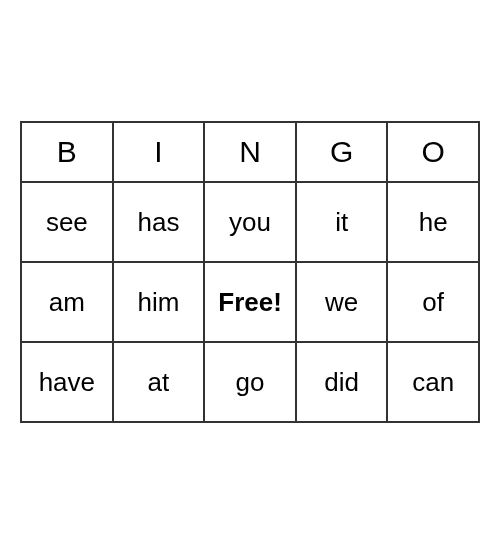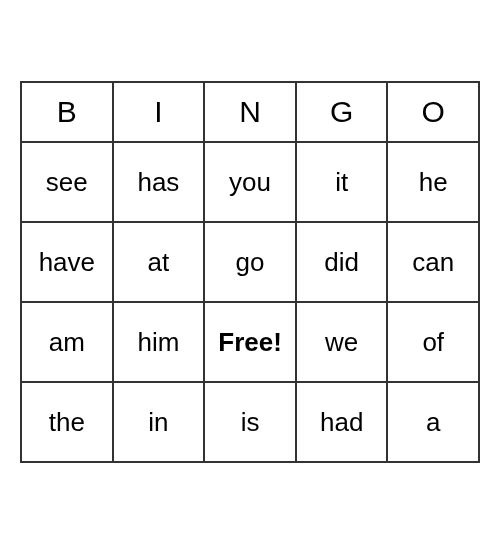--- a/index.html
+++ b/index.html
@@ -64,34 +64,27 @@
   </thead>
   <tbody id="bingo-body">
   <tr>
         <td>see</td>
         <td>has</td>
         <td>you</td>
         <td>it</td>
         <td>he</td>
       </tr>
       <tr>
-        <td>have</td>
-        <td>at</td>
-        <td>go</td>
-        <td>did</td>
-        <td>can</td>
-      </tr>
-      <tr>
         <td>am</td>
         <td>him</td>
         <td class="free-cell">Free!</td>
         <td>we</td>
         <td>of</td>
       </tr>
       <tr>
-        <td>the</td>
-        <td>in</td>
-        <td>is</td>
-        <td>had</td>
-        <td>a</td>
+        <td>have</td>
+        <td>at</td>
+        <td>go</td>
+        <td>did</td>
+        <td>can</td>
       </tr>
     </tbody>
 </table>
 
 </body></html>

